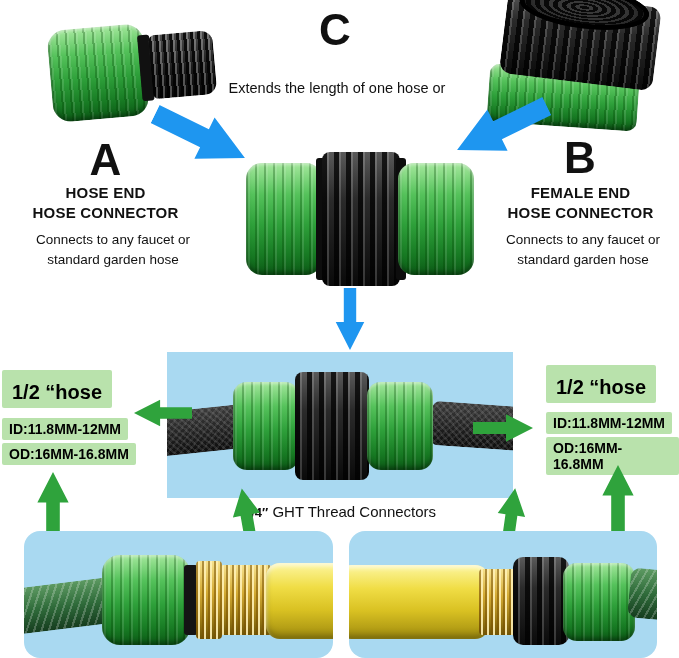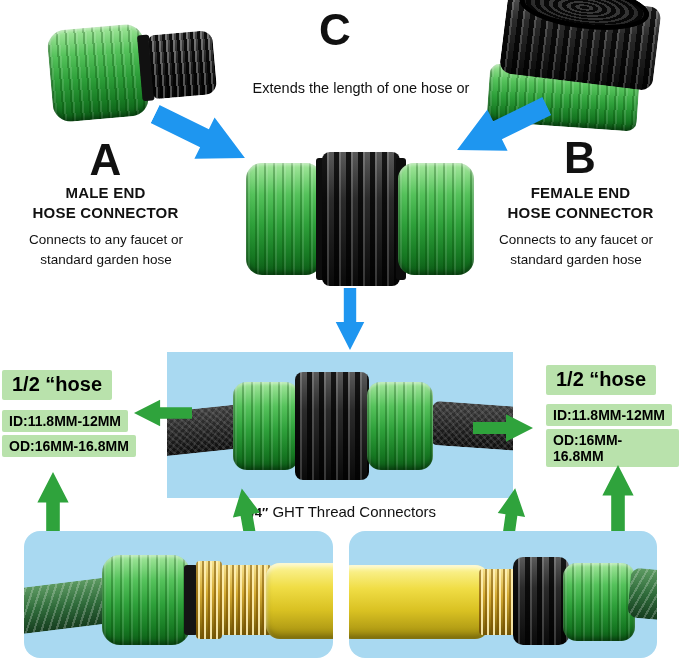--- a/index.html
+++ b/index.html
@@ -2,25 +2,25 @@
 <html><head>
 <meta charset="utf-8">
 <style>
   html,body{margin:0;padding:0;background:#fff;}
   .stage{position:relative;width:679px;height:658px;background:#fff;overflow:hidden;
          font-family:"Liberation Sans",sans-serif;color:#111;}
   .abs{position:absolute;}
   .ctr{text-align:center;}
   .letter{font-size:44px;font-weight:bold;line-height:1;}
   .part-name{font-size:15px;font-weight:bold;line-height:1.3;letter-spacing:.2px;}
-  .part-desc{font-size:13.5px;line-height:1.5;}
-  .center-desc{font-size:14.5px;line-height:1.5;margin-left:24px;}
+  .part-desc{font-size:13.5px;line-height:1.5;padding-left:7px;}
+  .center-desc{font-size:14.5px;line-height:1.5;}
   .repair-label{font-size:15.5px;font-weight:bold;letter-spacing:.3px;}
   .pill{display:inline-block;background:#b9e2ac;font-weight:bold;color:#000;border-radius:2px;}
-  .pill-title{font-size:20px;padding:3px 10px 4px;}
+  .pill-title{font-size:20px;padding:11px 10px 4px;}
   .pill-spec{font-size:14px;padding:3px 7px;}
   .caption{font-size:15px;color:#111;}
   .caption .sz{font-weight:bold;font-size:13px;}
 
   
   .green-cyl{background:
       repeating-linear-gradient(90deg, rgba(0,60,0,.28) 0 2px, rgba(255,255,255,.12) 2px 4px, rgba(0,0,0,0) 4px 9px),
       linear-gradient(180deg,#a5e89d 0%,#55c25b 28%,#2ea03a 55%,#177a23 82%,#0c5a16 100%);
     border-radius:12px;
     box-shadow:inset 0 2px 3px rgba(255,255,255,.4), inset 0 -3px 5px rgba(0,0,0,.35);}
@@ -77,21 +77,21 @@
   <div class="abs" style="left:246px;top:150px;width:228px;height:138px;">
     <div class="abs green-cyl" style="left:0;top:13px;width:76px;height:112px;border-radius:16px;"></div>
     <div class="abs" style="left:70px;top:8px;width:10px;height:122px;background:#0d0d0d;border-radius:3px;"></div>
     <div class="abs black-rib" style="left:76px;top:2px;width:78px;height:134px;"></div>
     <div class="abs" style="left:150px;top:8px;width:10px;height:122px;background:#0d0d0d;border-radius:3px;"></div>
     <div class="abs green-cyl" style="left:152px;top:13px;width:76px;height:112px;border-radius:16px;"></div>
   </div>
 
   <div class="abs ctr letter" style="left:8px;top:138px;width:195px;">A</div>
   <div class="abs ctr part-name" style="left:8px;top:183px;width:195px;">
-    <div>MALE END</div>
+    <div>HOSE END</div>
     <div>HOSE CONNECTOR</div>
   </div>
   <div class="abs ctr part-desc" style="left:0;top:230px;width:212px;">
     <div>Connects to any faucet or</div>
     <div>standard garden hose</div>
   </div>
 
   <div class="abs ctr letter" style="left:480px;top:136px;width:200px;">B</div>
   <div class="abs ctr part-name" style="left:478px;top:183px;width:205px;">
     <div>FEMALE END</div>

